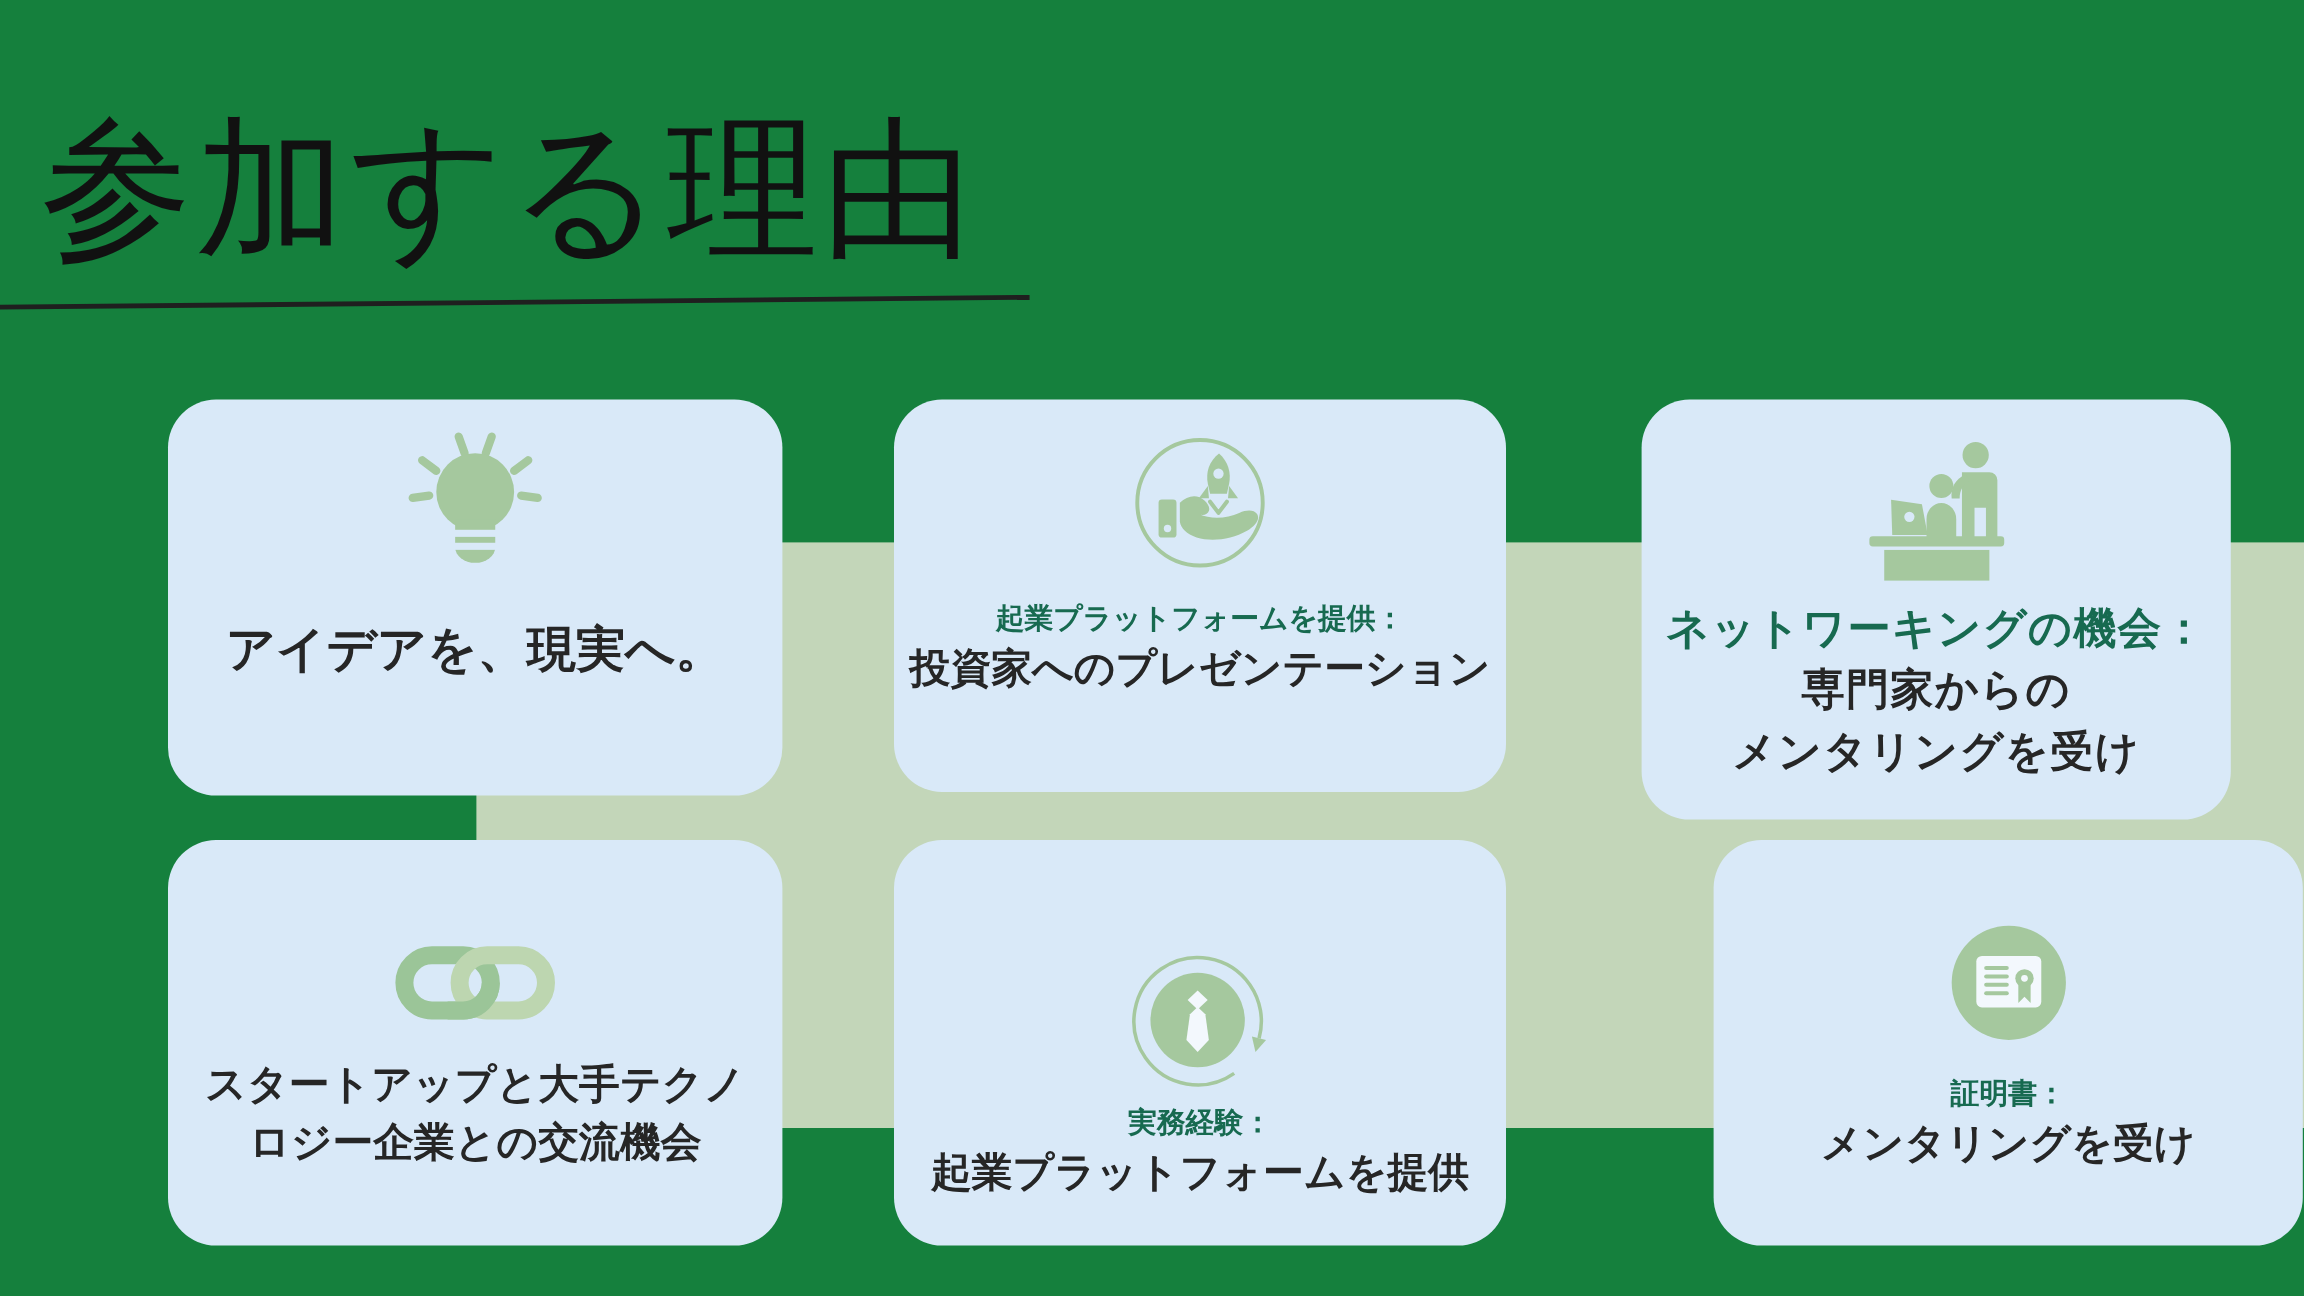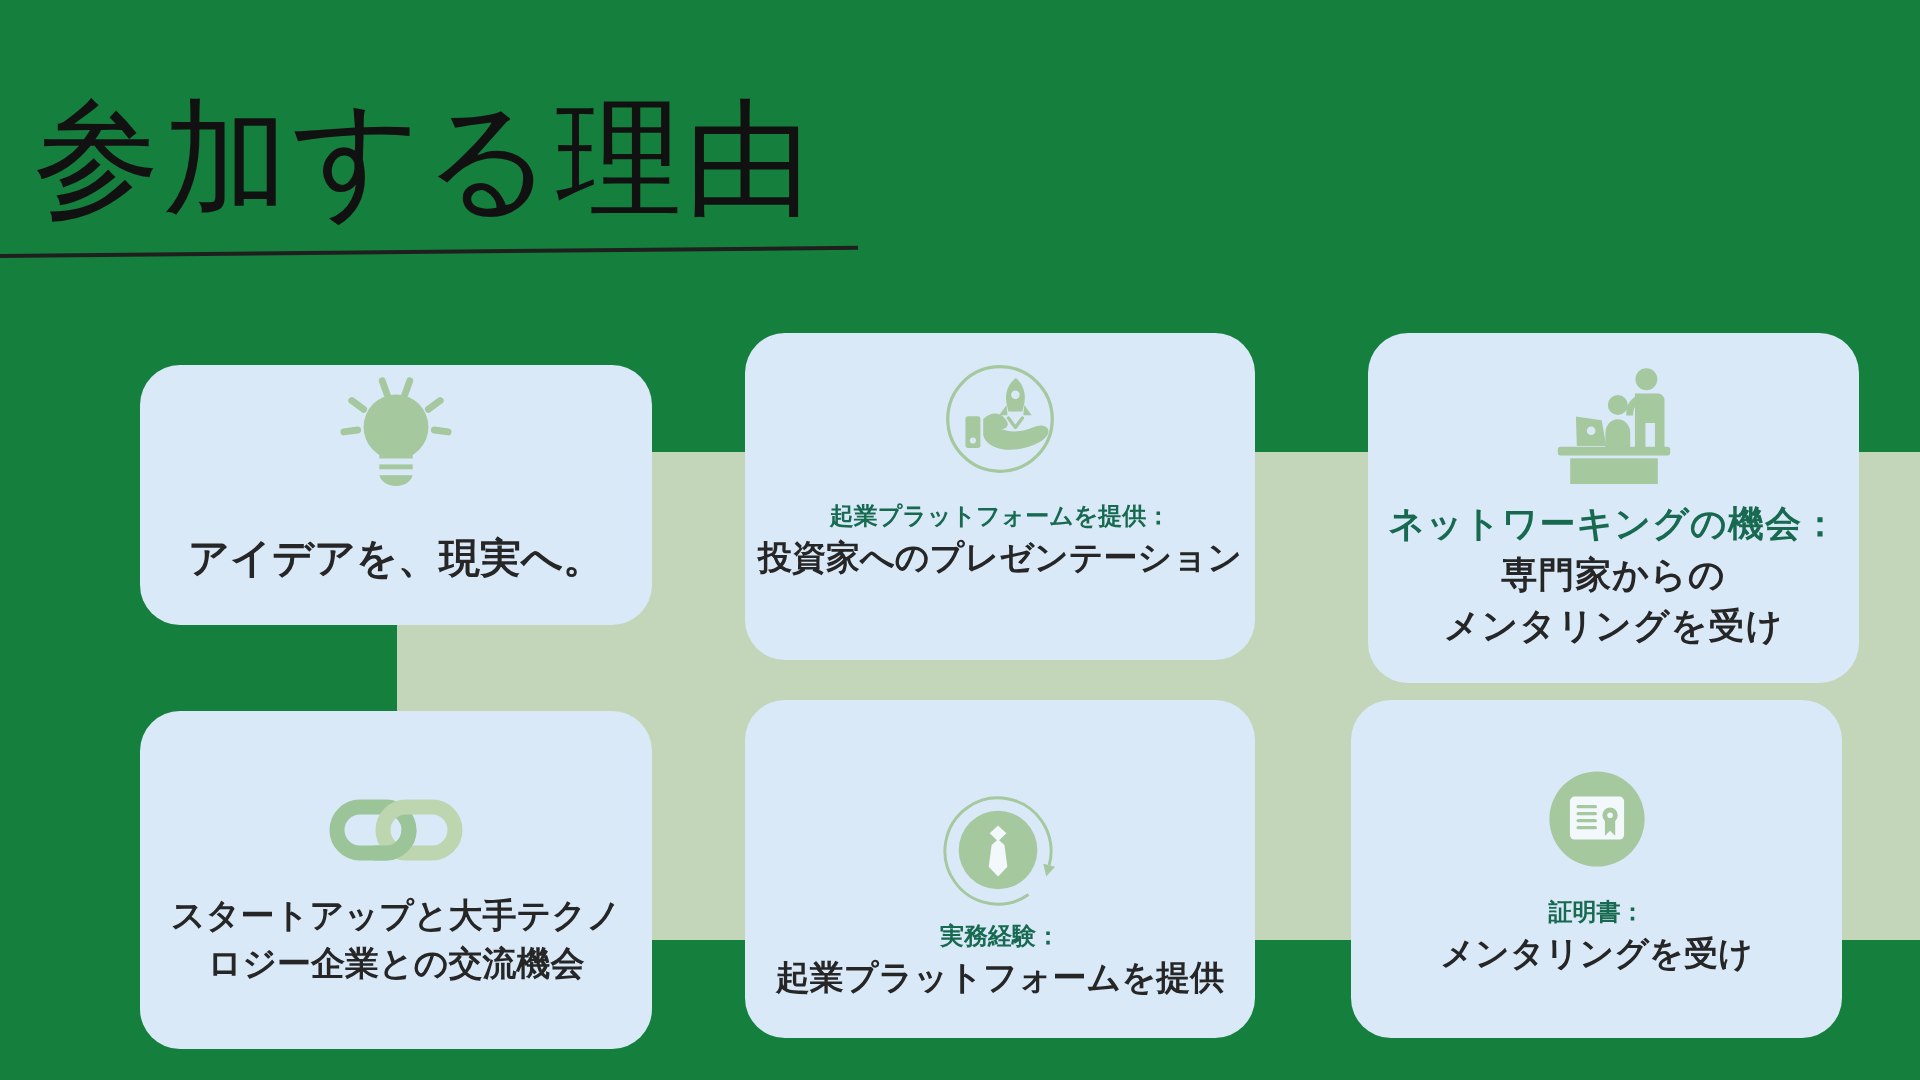--- a/index.html
+++ b/index.html
@@ -29,26 +29,26 @@
     background:#1f1f1f;transform:rotate(-0.55deg);transform-origin:left center;
   }
   .green-band{
     position:absolute;left:397px;top:452px;width:1523px;height:488px;
     background:var(--band);
   }
   .card{
     position:absolute;background:var(--card-bg);border-radius:40px;
     display:flex;flex-direction:column;align-items:center;text-align:center;
   }
-  .c1{left:140px;top:333px;width:512px;height:260px;padding-top:8px;margin-top:32px;}
+  .c1{left:140px;top:333px;width:512px;height:330px;padding-top:23px;}
   .c2{left:745px;top:333px;width:510px;height:327px;padding-top:30px;}
   .c3{left:1368px;top:333px;width:491px;height:350px;padding-top:31px;}
-  .c4{left:140px;top:700px;width:512px;height:338px;padding-top:88px;margin-top:11px;}
+  .c4{left:140px;top:700px;width:512px;height:338px;padding-top:88px;}
   .c5{left:745px;top:700px;width:510px;height:338px;padding-top:56px;justify-content:center;}
-  .c6{left:1351px;top:700px;width:491px;height:338px;padding-top:63px;}
+  .c6{left:1428px;top:700px;width:491px;height:338px;padding-top:63px;}
   .icon-wrap{flex:none;display:flex;justify-content:center;}
   .c1 .icon-wrap{margin-bottom:42px;}
   .c2 .icon-wrap{margin-bottom:24px;}
   .c3 .icon-wrap{margin-bottom:14px;}
   .c4 .icon-wrap{margin-bottom:30px;}
   .c5 .icon-wrap{margin-bottom:8px;}
   .c6 .icon-wrap{margin-bottom:20px;}
   .card-text{width:100%;}
   .heading{
     color:var(--heading-green);font-weight:700;font-size:24px;line-height:1.42;

